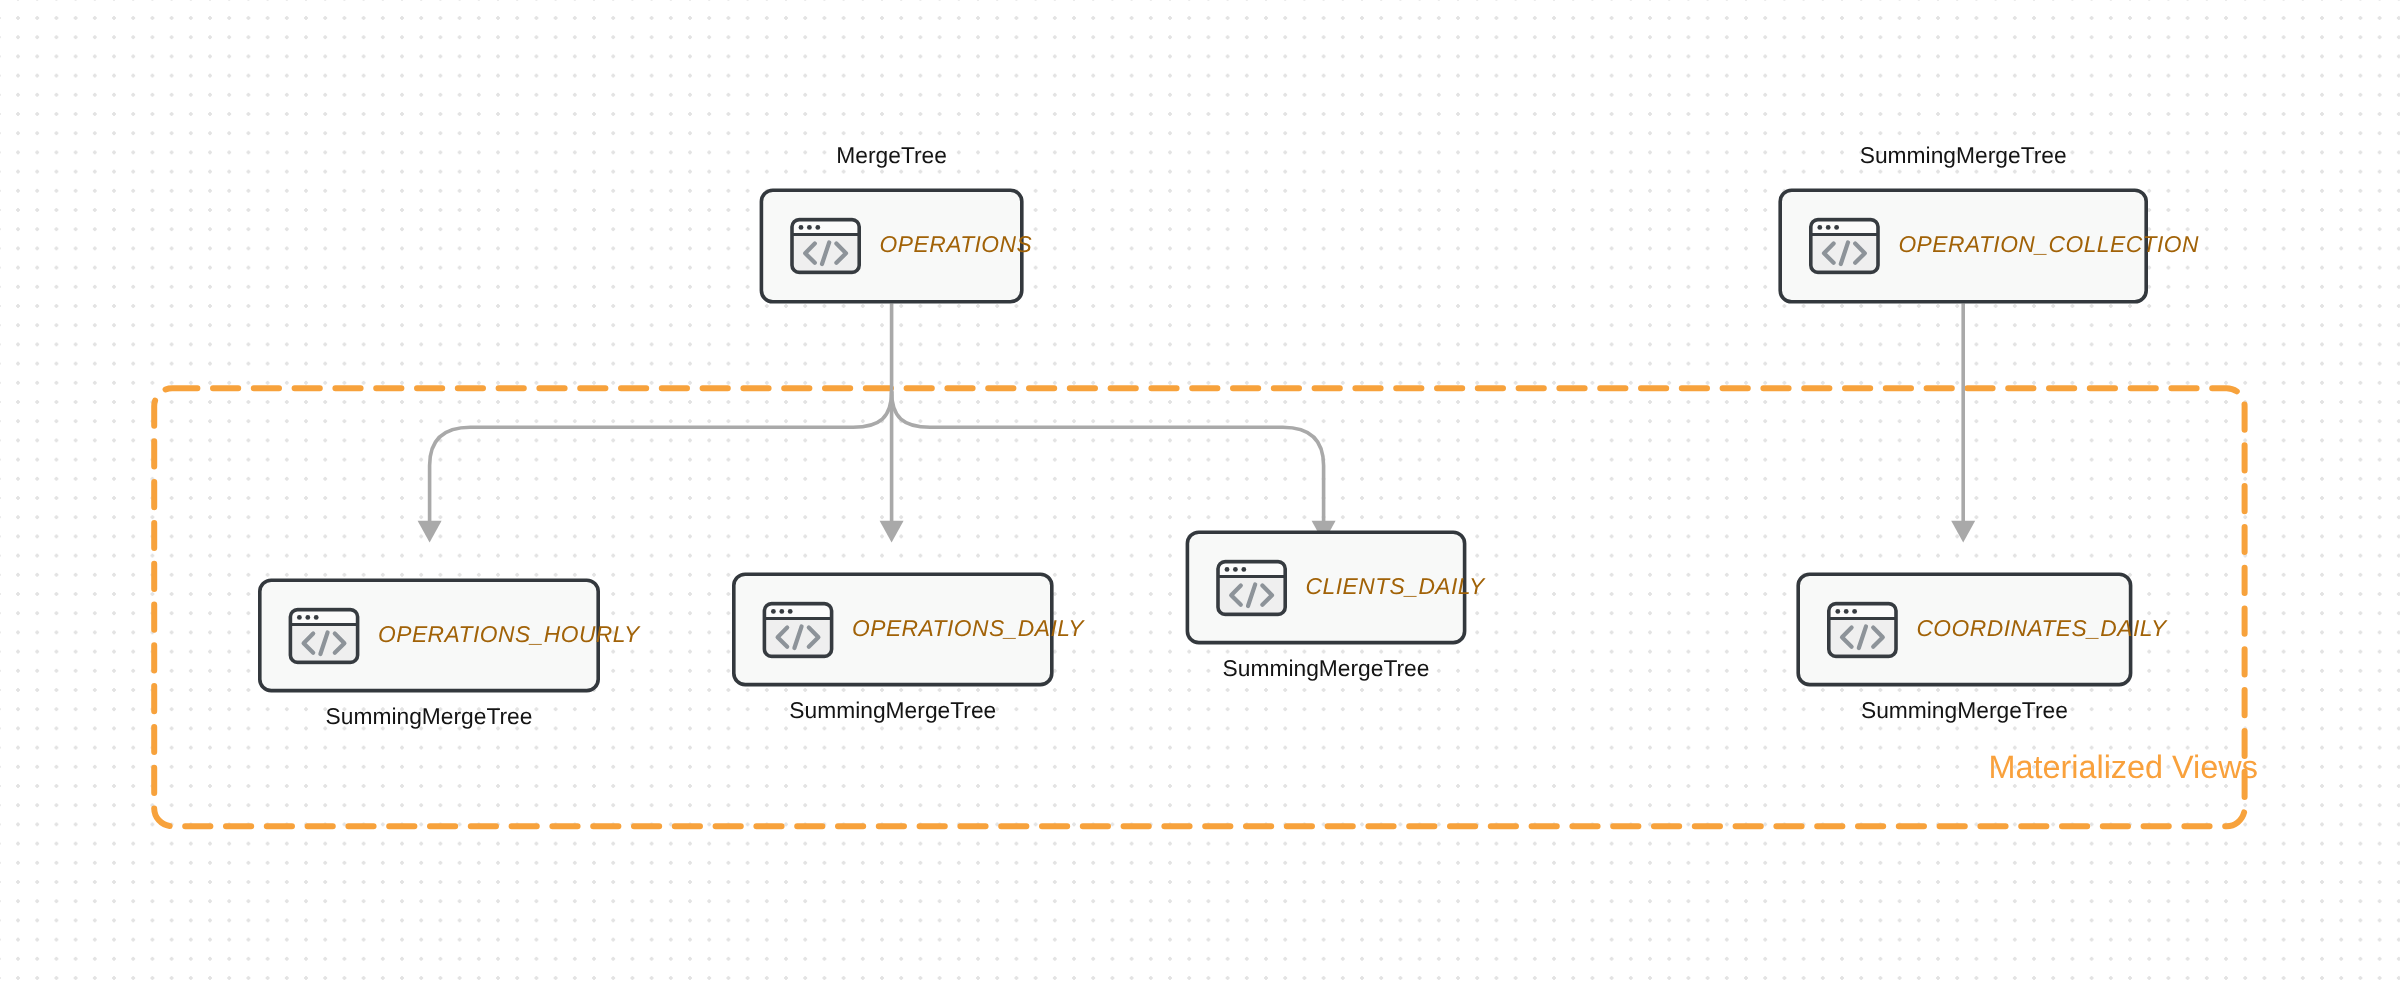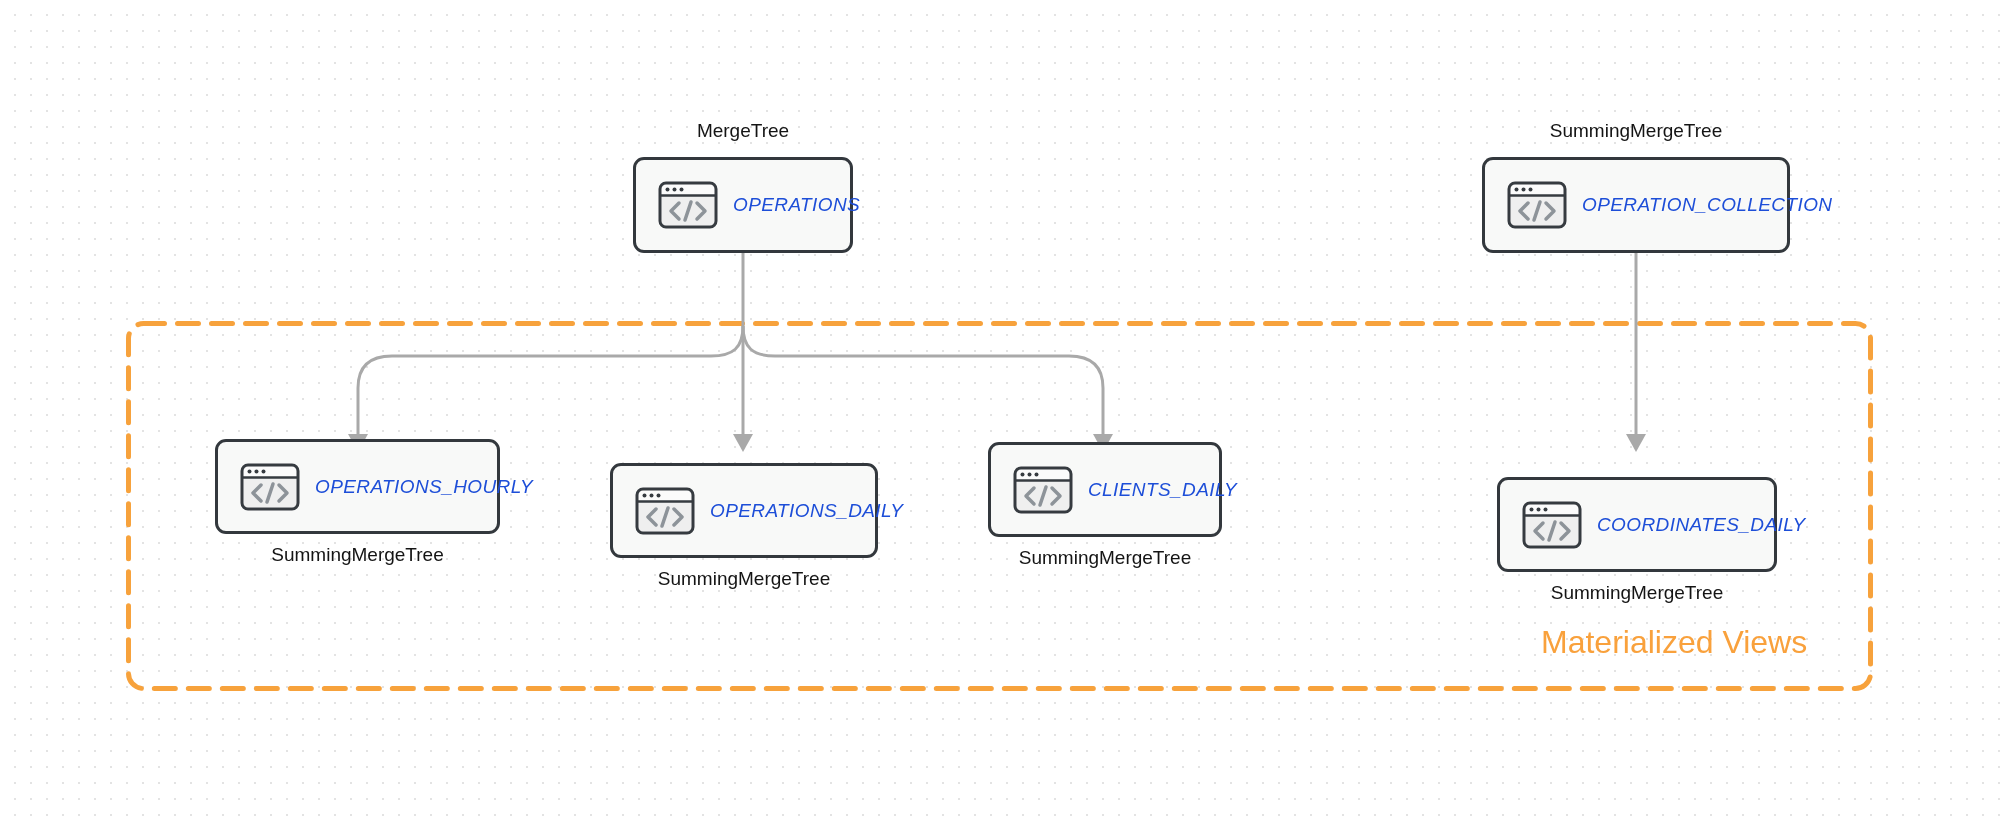--- a/index.html
+++ b/index.html
@@ -28,38 +28,38 @@
     background: #F8F9F8;
     border: 3px solid #33383D;
     border-radius: 11px;
     display: flex; align-items: center;
     padding-left: 22px; box-sizing: border-box; gap: 15px;
   }
   .table-name {
     font-style: italic;
     font-size: 19px;
     letter-spacing: 0.4px;
-    color: #1d4ed8;
+    color: #a16207;
     white-space: nowrap;
   }
   .engine-top {
     position: absolute; bottom: calc(100% + 15px);
     left: 50%; transform: translateX(-50%);
     font-size: 19px; color: #141414; white-space: nowrap;
   }
   .engine-bottom {
     position: absolute; top: calc(100% + 10px);
     left: 50%; transform: translateX(-50%);
     font-size: 19px; color: #141414; white-space: nowrap;
   }
   .group-label {
     position: absolute;
-    left: 1541px; top: 624px; width: 206px;
+    left: 1657px; top: 624px; width: 206px;
     text-align: center;
-    font-size: 32px; font-weight: 500;
+    font-size: 27px; font-weight: 500;
     color: #F9A13C;
     white-space: nowrap;
   }
   .icon { display: inline-flex; flex: 0 0 auto; }
 </style>
 </head>
 <body>
 
 <div class="canvas">
 
@@ -119,21 +119,21 @@
             <path d="M39 22 L47 30 L39 38"></path>
             <path d="M33 21 L27 39"></path>
           </g>
           <rect x="2" y="2" width="56" height="44" rx="6" fill="none" stroke="#363B40" stroke-width="3"></rect>
         </svg>
       </span>
       <span class="table-name">OPERATION_COLLECTION</span>
     </div>
   </div>
 
-  <div class="node" style="left:215px; top:439px; width:285px; height:95px;">
+  <div class="node" style="left:215px; top:482px; width:285px; height:95px;">
     <div class="box">
       <span class="icon">
         <svg viewBox="0 0 60 48" width="60" height="48">
           <rect x="2" y="2" width="56" height="44" rx="6" fill="#FBFBFB"></rect>
           <rect x="3.5" y="14.5" width="53" height="29.5" fill="#EFEFEF"></rect>
           <line x1="2" y1="14.5" x2="58" y2="14.5" stroke="#363B40" stroke-width="2.5"></line>
           <circle cx="9.5" cy="8.5" r="2" fill="#363B40"></circle>
           <circle cx="16.5" cy="8.5" r="2" fill="#363B40"></circle>
           <circle cx="23.5" cy="8.5" r="2" fill="#363B40"></circle>
           <g stroke="#8D9399" stroke-width="3.5" fill="none" stroke-linecap="round" stroke-linejoin="round">
@@ -142,21 +142,21 @@
             <path d="M33 21 L27 39"></path>
           </g>
           <rect x="2" y="2" width="56" height="44" rx="6" fill="none" stroke="#363B40" stroke-width="3"></rect>
         </svg>
       </span>
       <span class="table-name">OPERATIONS_HOURLY</span>
     </div>
     <div class="engine-bottom">SummingMergeTree</div>
   </div>
 
-  <div class="node" style="left:610px; top:463px; width:268px; height:95px;">
+  <div class="node" style="left:610px; top:477px; width:268px; height:95px;">
     <div class="box">
       <span class="icon">
         <svg viewBox="0 0 60 48" width="60" height="48">
           <rect x="2" y="2" width="56" height="44" rx="6" fill="#FBFBFB"></rect>
           <rect x="3.5" y="14.5" width="53" height="29.5" fill="#EFEFEF"></rect>
           <line x1="2" y1="14.5" x2="58" y2="14.5" stroke="#363B40" stroke-width="2.5"></line>
           <circle cx="9.5" cy="8.5" r="2" fill="#363B40"></circle>
           <circle cx="16.5" cy="8.5" r="2" fill="#363B40"></circle>
           <circle cx="23.5" cy="8.5" r="2" fill="#363B40"></circle>
           <g stroke="#8D9399" stroke-width="3.5" fill="none" stroke-linecap="round" stroke-linejoin="round">

